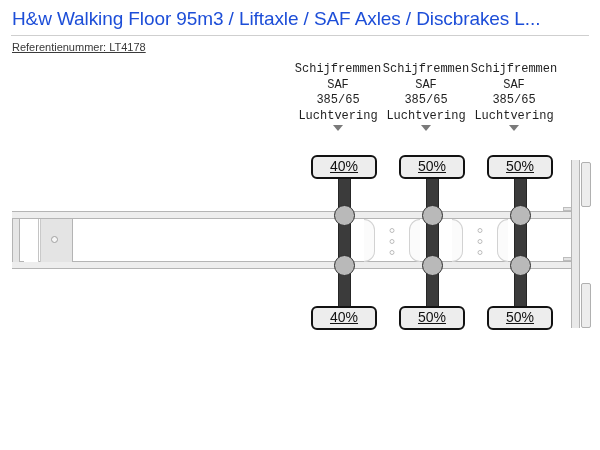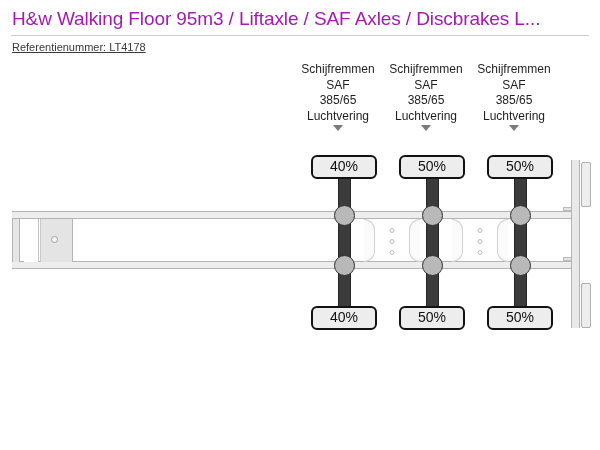--- a/index.html
+++ b/index.html
@@ -20,21 +20,21 @@
   }
 
   
   .title {
     position: absolute;
     left: 12px;
     top: 7px;
     width: 580px;
     font-size: 19px;
     line-height: 23px;
-    color: #a21caf;
+    color: #1d4ed8;
     white-space: nowrap;
     overflow: hidden;
     letter-spacing: -0.1px;
   }
   .title-rule {
     position: absolute;
     left: 11px;
     top: 35px;
     width: 578px;
     height: 1px;
@@ -53,21 +53,21 @@
   
   .axle-label {
     position: absolute;
     top: 62px;
     width: 92px;
     text-align: center;
     font-size: 12px;
     line-height: 15.5px;
     color: #1f1f1f;
   }
-  .axle-label .ln { display: block; white-space: nowrap; }
+  .axle-label .ln { display: block; white-space: nowrap; font-family: Liberation Mono, monospace; }
   .axle-label .caret {
     display: block;
     margin: 1px auto 0 auto;
     width: 0;
     height: 0;
     border-left: 5px solid transparent;
     border-right: 5px solid transparent;
     border-top: 6px solid #7a7a7a;
   }
 
@@ -229,20 +229,21 @@
     width: 66px;
     height: 24px;
     background: #ededed;
     border: 2.5px solid #121212;
     border-radius: 6px;
     box-sizing: border-box;
     font-size: 14px;
     line-height: 19px;
     text-align: center;
     color: #111111;
+    text-decoration: underline;
   }
   .badge-top { top: 155px; }
   .badge-bot { top: 306px; }
 </style>
 </head>
 <body>
 
 <div id="screen">
 
   <div class="title">H&amp;w Walking Floor 95m3 / Liftaxle / SAF Axles / Discbrakes L...</div>

